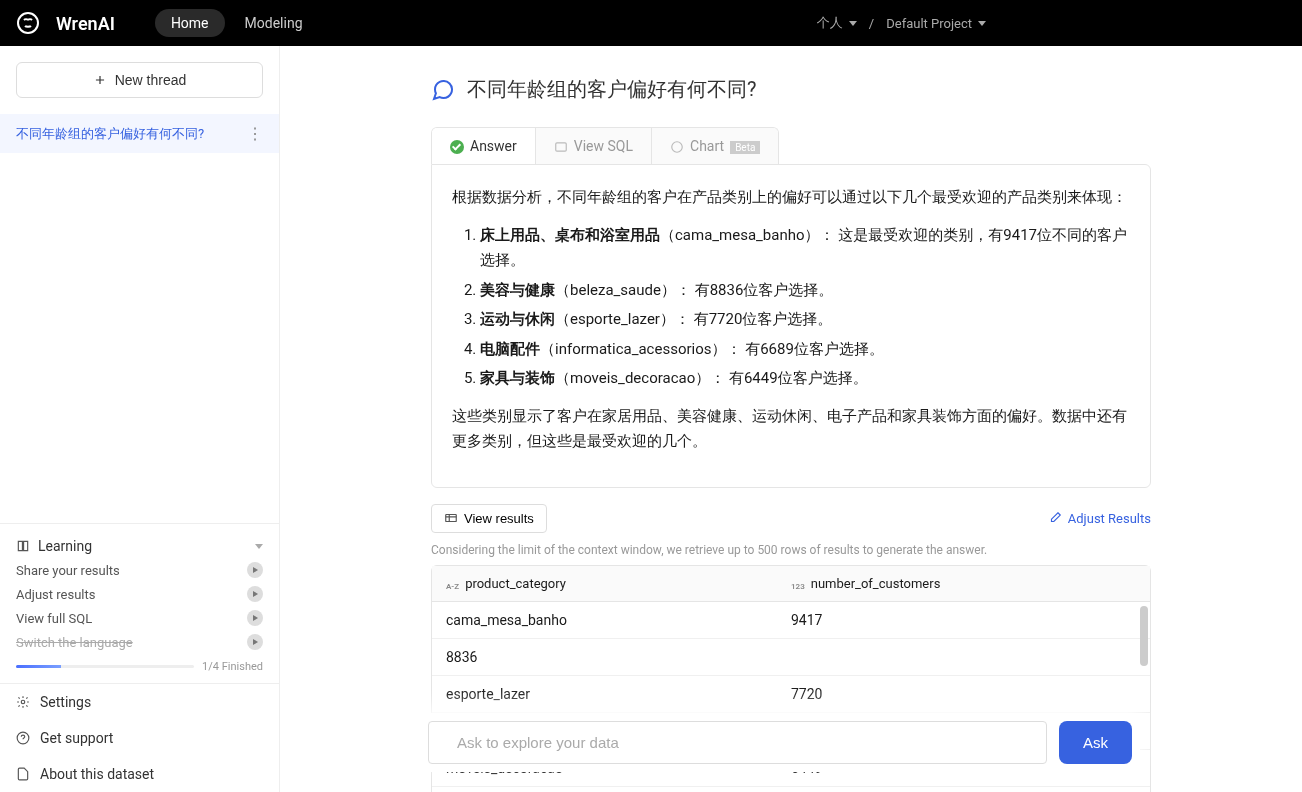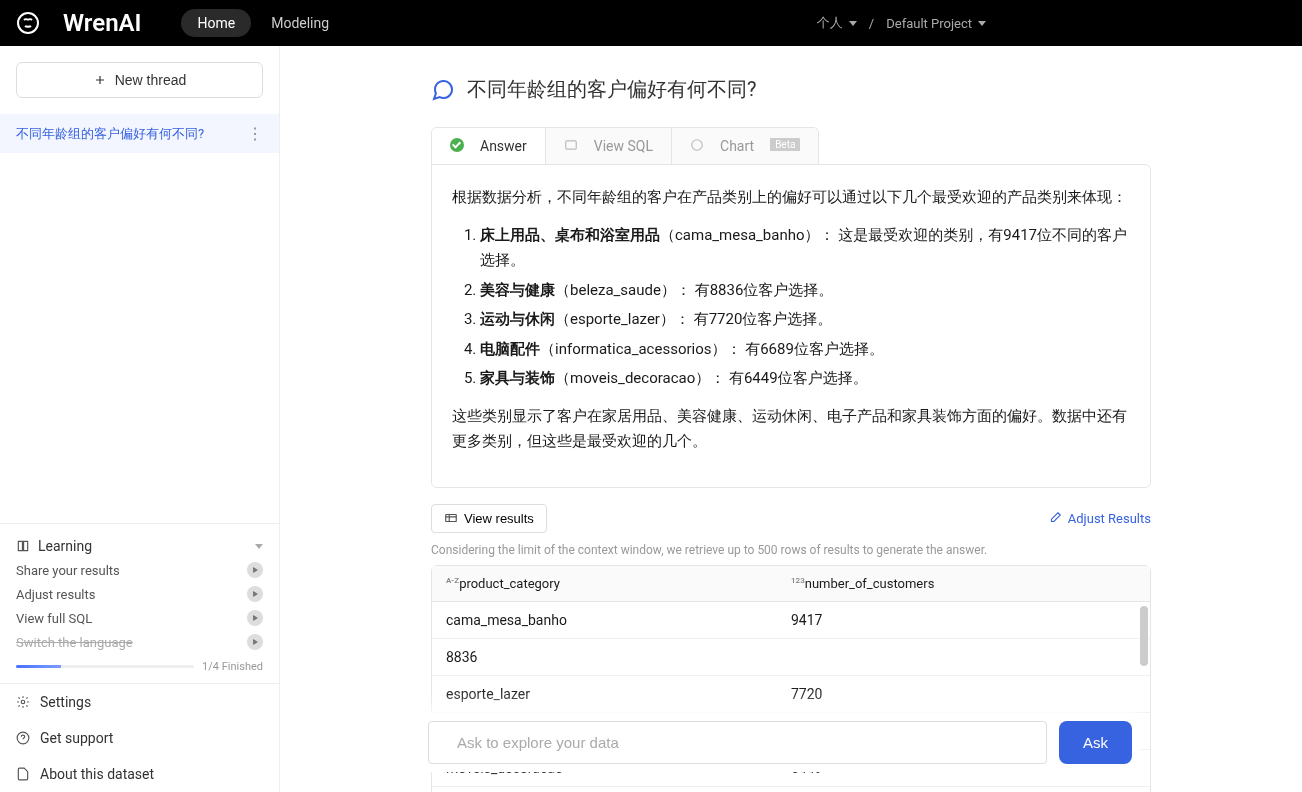--- a/index.html
+++ b/index.html
@@ -1,18 +1,18 @@
 <!DOCTYPE html>
 <html><head>
 <meta charset="utf-8">
 <style>
 *{box-sizing:border-box;margin:0;padding:0}
 body{font-family:-apple-system,BlinkMacSystemFont,"Segoe UI",Roboto,sans-serif;background:#fff;color:#1a1a1a;width:1302px;height:792px;overflow:hidden}
 .topbar{height:46px;background:#000;display:flex;align-items:center;padding:0 16px;color:#fff}
-.logo{display:flex;align-items:center;gap:23px;font-weight:600;font-size:24px}
+.logo{display:flex;align-items:center;gap:16px;font-weight:600;font-size:18px}
 .logo svg{width:24px;height:24px}
 .nav{display:flex;gap:4px;margin-left:40px}
 .nav-item{padding:6px 16px;border-radius:16px;font-size:14px;cursor:pointer;color:#ccc}
 .nav-item.active{background:#2a2a2a;color:#fff}
 .breadcrumb{margin-left:auto;margin-right:300px;display:flex;align-items:center;gap:12px;font-size:13px;color:#aaa}
 .bc-item{display:flex;align-items:center;gap:6px;cursor:pointer}
 .chevron-down{width:0;height:0;border-left:4px solid transparent;border-right:4px solid transparent;border-top:5px solid #aaa}
 .layout{display:flex;height:calc(100% - 46px)}
 .sidebar{width:280px;border-right:1px solid #eee;display:flex;flex-direction:column}
 .sidebar-top{padding:16px}
@@ -33,37 +33,37 @@
 .progress-fill{height:100%;width:25%;background:linear-gradient(90deg,#4a6fff,#7a9fff)}
 .progress-text{font-size:11px;color:#999}
 .footer-links{border-top:1px solid #eee}
 .footer-item{padding:10px 16px;font-size:14px;color:#333;display:flex;align-items:center;gap:10px;cursor:pointer}
 .main{flex:1;overflow-y:auto;padding:30px 0 100px;position:relative}
 .content{max-width:760px;margin:0 auto;padding:0 20px}
 .question{display:flex;align-items:center;gap:12px;margin-bottom:24px}
 .question-icon{width:24px;height:24px;color:#3762e0}
 .question-text{font-size:20px;color:#333}
 .tabs{display:flex;border:1px solid #e5e5e5;border-bottom:none;border-radius:6px 6px 0 0;overflow:hidden;width:fit-content}
-.tab{padding:10px 18px;font-size:14px;color:#999;cursor:pointer;display:flex;align-items:flex-start;gap:16px;border-right:1px solid #e5e5e5;background:#fafafa}
+.tab{padding:10px 18px;font-size:14px;color:#999;cursor:pointer;display:flex;align-items:flex-end;gap:6px;border-right:1px solid #e5e5e5;background:#fafafa}
 .tab:last-child{border-right:none}
 .tab.active{background:#fff;color:#333}
 .check-circle{width:14px;height:14px;border-radius:50%;background:#4caf50;position:relative}
 .check-circle::after{content:"";position:absolute;left:4px;top:2px;width:3px;height:6px;border:solid #fff;border-width:0 2px 2px 0;transform:rotate(45deg)}
 .beta-badge{background:#ccc;color:#fff;font-size:10px;padding:1px 5px;border-radius:0}
 .answer-box{border:1px solid #e5e5e5;border-radius:0 6px 6px 6px;padding:20px;font-size:15px;line-height:1.7}
 .answer-box p{margin-bottom:12px}
 .answer-box ol{margin:12px 0 12px 28px}
 .answer-box li{margin-bottom:4px}
 .results-header{display:flex;justify-content:space-between;align-items:center;margin-top:16px}
 .view-results-btn{border:1px solid #ddd;padding:6px 12px;border-radius:4px;font-size:13px;background:#fff;display:flex;align-items:center;gap:6px;cursor:pointer}
 .adjust-link{color:#3762e0;font-size:13px;display:flex;align-items:center;gap:6px;cursor:pointer}
 .context-note{font-size:12px;color:#999;margin-top:10px}
 .results-table{border:1px solid #e5e5e5;border-radius:6px;margin-top:8px;position:relative}
 .table-header{display:flex;background:#fafafa;border-bottom:1px solid #e5e5e5;padding:10px 14px;font-size:13px}
-.th{flex:1;display:flex;align-items:flex-start;}
+.th{flex:1;display:flex;align-items:flex-end;gap:6px}
 .type-badge{font-size:8px;color:#888;font-weight:600}
 .table-row{display:flex;padding:10px 14px;border-bottom:1px solid #f0f0f0;font-size:14px}
 .td{flex:1}
 .scrollbar{position:absolute;right:2px;top:40px;width:8px;height:60px;background:#ccc;border-radius:4px}
 .ask-bar{position:fixed;bottom:20px;left:420px;width:720px;display:flex;gap:12px;background:#fff;padding:8px;box-shadow:0 -8px 16px rgba(255,255,255,0.9)}
 .ask-input{flex:1;padding:12px 28px;border:1px solid #ddd;border-radius:4px;font-size:15px}
 .ask-input::placeholder{color:#aaa}
 .ask-btn{padding:12px 24px;background:#3762e0;color:#fff;border:none;border-radius:8px;font-size:15px;cursor:pointer}
 .icon-sm{width:14px;height:14px}
 </style>

